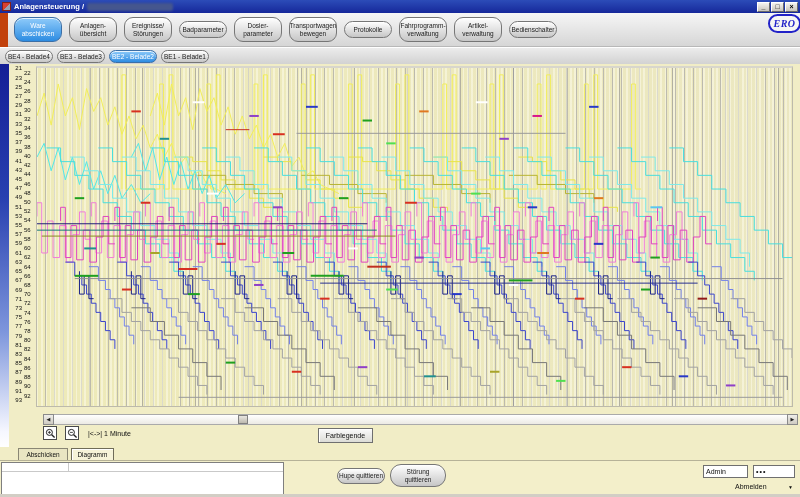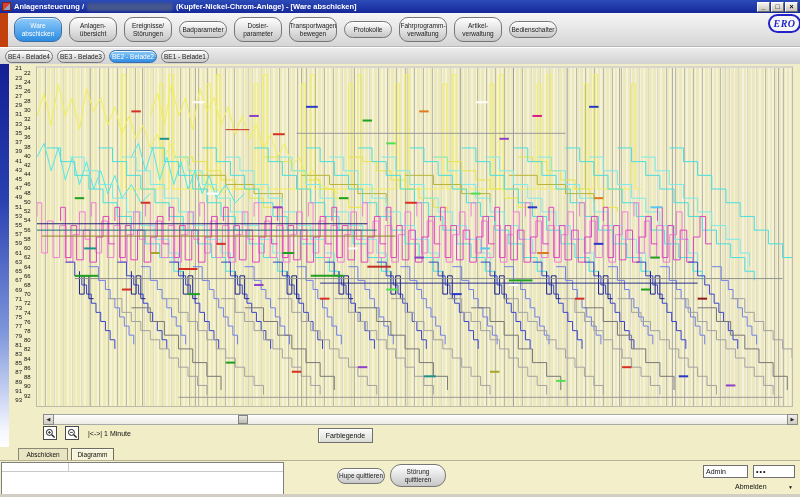--- a/index.html
+++ b/index.html
@@ -109,21 +109,20 @@
 </style>
 </head>
 <body>
 
 <div class="win">
 
   <div class="titlebar">
     <span class="appicon"></span>
     <span>Anlagensteuerung /</span>
     <span class="redacted"></span>
-    <span>(Kupfer-Nickel-Chrom-Anlage) - [Ware abschicken]</span>
     <span class="winbtns">
       <span class="winbtn">_</span>
       <span class="winbtn">□</span>
       <span class="winbtn">×</span>
     </span>
   </div>
 
   <div class="toolbar" id="toolbar">
     <div class="logo">ERO</div>
   <div class="pill tb-btn two sel" style="left: 6px;">

